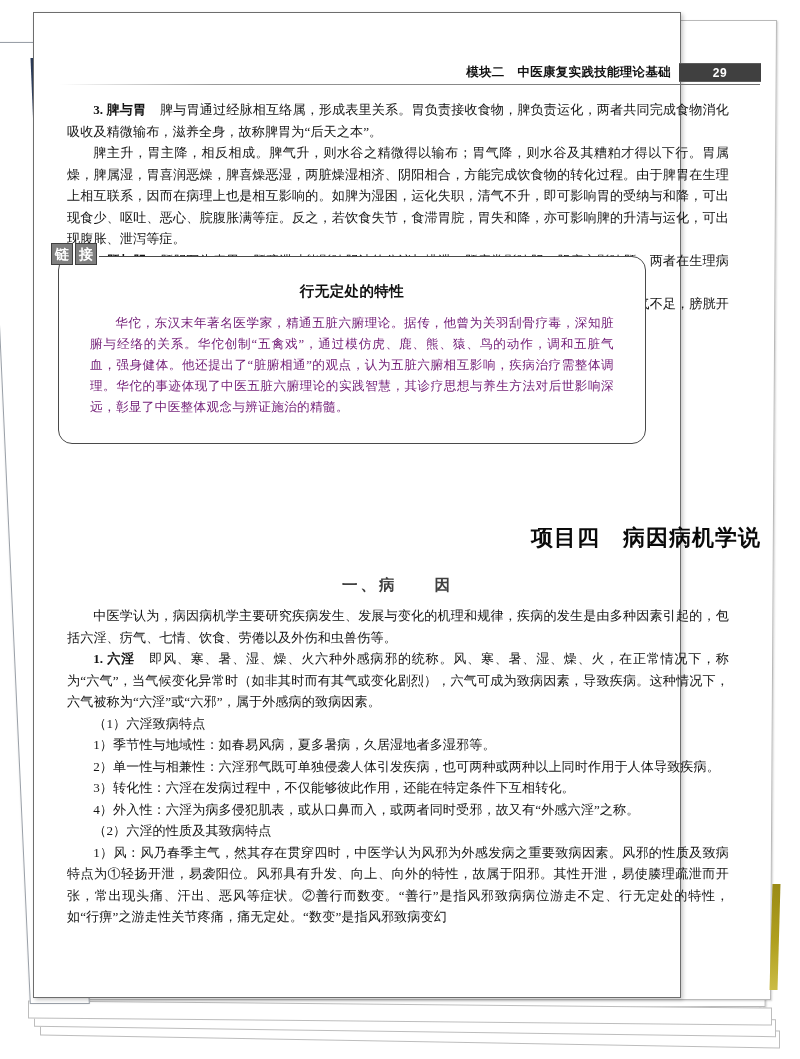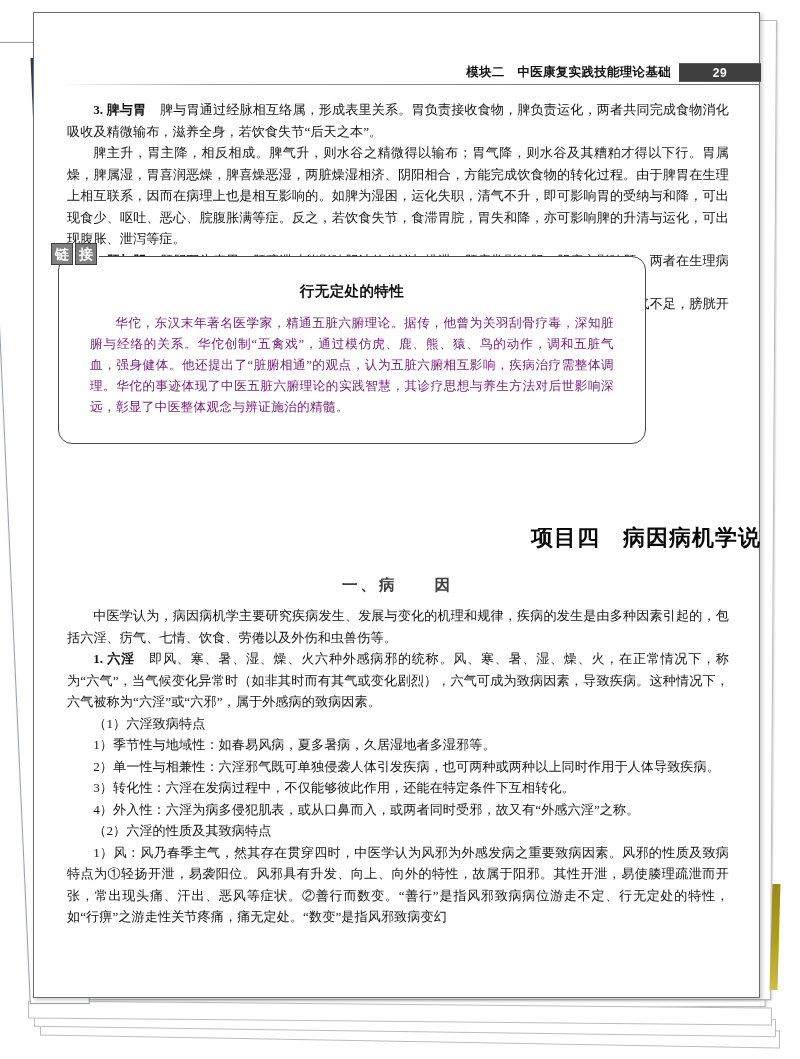--- a/index.html
+++ b/index.html
@@ -74,21 +74,21 @@
   }
   .bb1 { left: 28px; top: 1004px; width: 742px; height: 16px; transform: skewY(0.55deg); }
   .bb2 { left: 34px; top: 1014px; width: 740px; height: 16px; transform: skewY(0.8deg); }
   .bb3 { left: 40px; top: 1024px; width: 738px; height: 16px; transform: skewY(1.0deg); }
 
   
   .page {
     position: absolute;
     left: 33px;
     top: 12px;
-    width: 727px;
+    width: 648px;
     height: 986px;
     background: #ffffff;
     border: 1px solid #6d6d6d;
     box-shadow: 2px 2px 4px rgba(0,0,0,0.22);
     box-sizing: border-box;
   }
   .page-inner {
     position: absolute;
     left: 0; top: 0;
     width: 727px;
@@ -293,21 +293,21 @@
       <div class="runhead">
         <div class="runhead-row">
           <div class="runhead-title">模块二　中医康复实践技能理论基础</div>
           <div class="runhead-pagebox">29</div>
         </div>
         <div class="runhead-rule"></div>
       </div>
 
       <div class="content">
 
-        <p class="body"><b>3. 脾与胃</b><span class="gap"></span><span>脾与胃通过经脉相互络属，形成表里关系。胃负责接收食物，脾负责运化，两者共同完成食物消化吸收及精微输布，滋养全身，若饮食失节“后天之本”。</span></p>
+        <p class="body"><b>3. 脾与胃</b><span class="gap"></span><span>脾与胃通过经脉相互络属，形成表里关系。胃负责接收食物，脾负责运化，两者共同完成食物消化吸收及精微输布，滋养全身，故称脾胃为“后天之本”。</span></p>
 
         <p class="body">脾主升，胃主降，相反相成。脾气升，则水谷之精微得以输布；胃气降，则水谷及其糟粕才得以下行。胃属燥，脾属湿，胃喜润恶燥，脾喜燥恶湿，两脏燥湿相济、阴阳相合，方能完成饮食物的转化过程。由于脾胃在生理上相互联系，因而在病理上也是相互影响的。如脾为湿困，运化失职，清气不升，即可影响胃的受纳与和降，可出现食少、呕吐、恶心、脘腹胀满等症。反之，若饮食失节，食滞胃脘，胃失和降，亦可影响脾的升清与运化，可出现腹胀、泄泻等症。</p>
 
         <p class="body"><b>4. 肝与胆</b><span class="gap"></span><span>肝胆互为表里，肝疏泄功能影响胆汁的分泌与排泄。肝病常影响胆，胆病亦影响肝，两者在生理病理上密切相关。肝主疏泄、调畅情志，胆主决断勇怯，二者协同调节精神活动。</span></p>
 
         <p class="body"><b>5. 肾与膀胱</b><span class="gap"></span><span>肾与膀胱通过经脉互为络属，构成表里关系。肾气化功能影响膀胱贮尿排尿。肾气不足，膀胱开合失度，可导致小便不利、失禁或尿频等症状。</span></p>
       </div>
 
       <div class="linkbox-wrap">
         <div class="linkbox">

